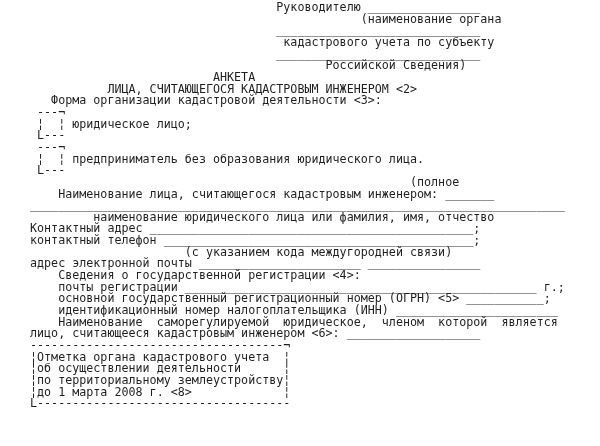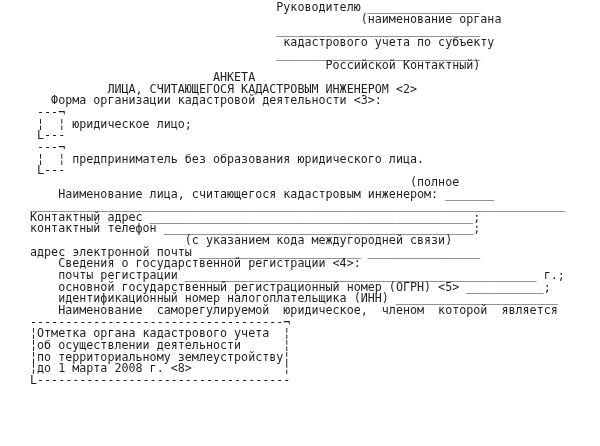--- a/index.html
+++ b/index.html
@@ -29,48 +29,50 @@
 <body>
 
 <div class="doc">
 
   <div>
     <div class="ln">                                   Руководителю ________________</div>
     <div class="ln">                                               (наименование органа</div>
     <div class="ln">                                   _____________________________</div>
     <div class="ln">                                    кадастрового учета по субъекту</div>
     <div class="ln">                                   _____________________________</div>
-    <div class="ln">                                          Российской Контактный)</div>
+    <div class="ln">                                          Российской Сведения)</div>
   </div>
 
   <div>
     <div class="ln">                          АНКЕТА</div>
     <div class="ln">           ЛИЦА, СЧИТАЮЩЕГОСЯ КАДАСТРОВЫМ ИНЖЕНЕРОМ &lt;2&gt;</div>
   </div>
 
   <div>
     <div class="ln">   Форма организации кадастровой деятельности &lt;3&gt;:</div>
     <div class="ln"> ---¬</div>
     <div class="ln"> ¦  ¦ юридическое лицо;</div>
     <div class="ln"> L---</div>
     <div class="ln"> ---¬</div>
     <div class="ln"> ¦  ¦ предприниматель без образования юридического лица.</div>
     <div class="ln"> L---</div>
     <div class="ln">                                                      (полное</div>
     <div class="ln">    Наименование лица, считающегося кадастровым инженером: _______</div>
     <div class="ln">____________________________________________________________________________</div>
+    <div class="ln">         наименование юридического лица или фамилия, имя, отчество</div>
     <div class="ln">Контактный адрес ______________________________________________;</div>
     <div class="ln">контактный телефон ____________________________________________;</div>
     <div class="ln">                      (с указанием кода междугородней связи)</div>
     <div class="ln">адрес электронной почты _______________________ ________________</div>
     <div class="ln">    Сведения о государственной регистрации &lt;4&gt;:</div>
     <div class="ln">    почты регистрации __________________________________________________ г.;</div>
     <div class="ln">    основной государственный регистрационный номер (ОГРН) &lt;5&gt; ___________;</div>
     <div class="ln">    идентификационный номер налогоплательщика (ИНН) _______________________</div>
     <div class="ln">    Наименование  саморегулируемой  юридическое,  членом  которой  является</div>
+    <div class="ln">лицо, считающееся кадастровым инженером &lt;6&gt;: ___________________</div>
   </div>
 
   <div>
     <div class="ln">------------------------------------¬</div>
     <div class="ln">¦Отметка органа кадастрового учета  ¦</div>
     <div class="ln">¦об осуществлении деятельности      ¦</div>
     <div class="ln">¦по территориальному землеустройству¦</div>
     <div class="ln">¦до 1 марта 2008 г. &lt;8&gt;             ¦</div>
     <div class="ln">L------------------------------------</div>
   </div>

